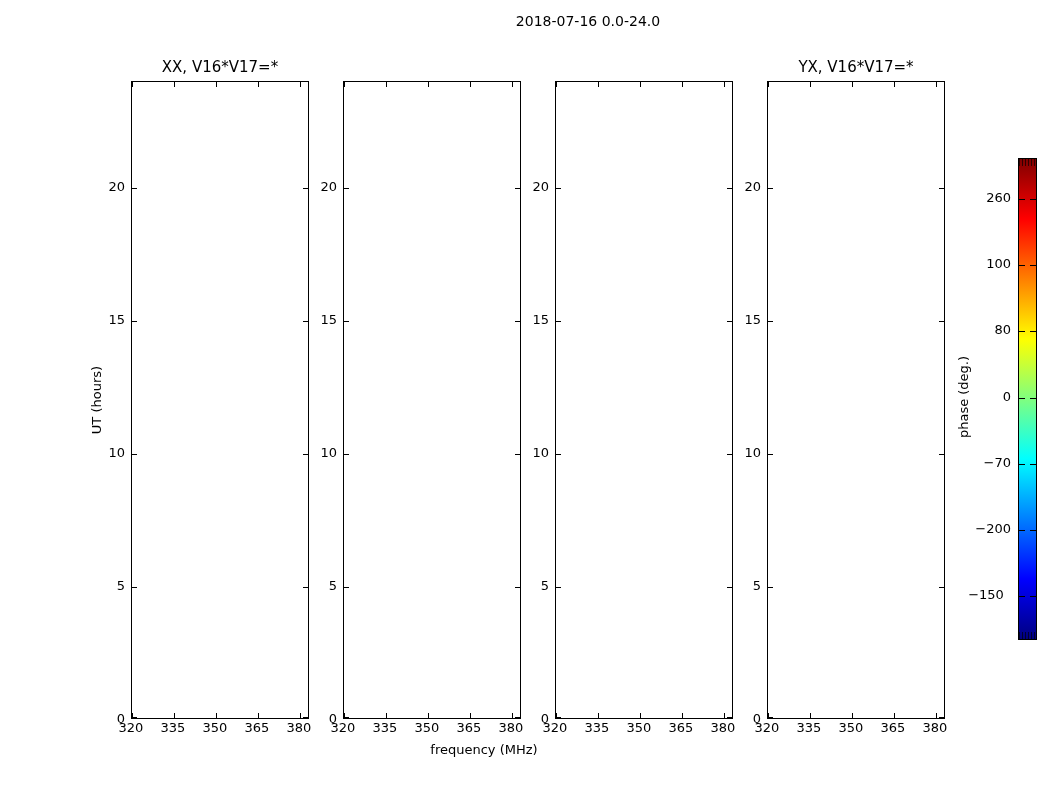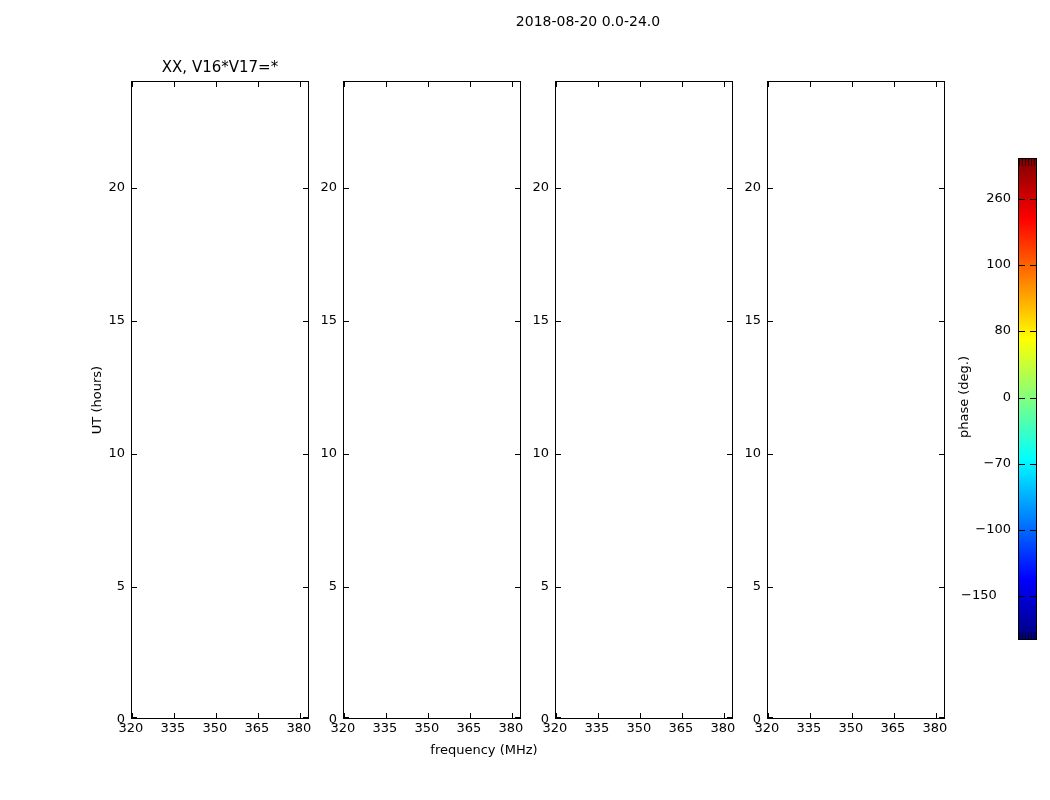--- a/index.html
+++ b/index.html
@@ -25,21 +25,21 @@
   .cb-comb.top{top:0;}
   .cb-comb.bottom{bottom:0;}
   .cb-label{position:absolute;left:963px;top:397px;transform:translate(-50%,-50%) rotate(-90deg);
             font-size:13px;white-space:nowrap;}
 </style>
 </head>
 <body>
 
 <div class="figure">
 
-  <div class="fig-title">2018-08-20 0.0-24.0</div>
+  <div class="fig-title">2018-07-16 0.0-24.0</div>
 
   <div class="ylabel">UT (hours)</div>
 
   <div class="subplot" style="left:131px">
     <div class="sp-title">XX, V16*V17=*</div>
     <div class="plot-box">
         <div class="tick" style="left: 0px; top: 0px; width: 1px; height: 5px;"></div>
         <div class="tick" style="left: 0px; bottom: 0px; width: 1px; height: 5px;"></div>
         <div class="tick" style="left: 42px; top: 0px; width: 1px; height: 5px;"></div>
         <div class="tick" style="left: 42px; bottom: 0px; width: 1px; height: 5px;"></div>
@@ -136,20 +136,21 @@
       <span class="tick-label" style="left: 106px; top: 720px; width: 40px; text-align: center;">365</span>
       <span class="tick-label" style="left: 148px; top: 720px; width: 40px; text-align: center;">380</span>
       <span class="tick-label" style="left: -46px; top: 711px; width: 40px; text-align: right;">0</span>
       <span class="tick-label" style="left: -46px; top: 578px; width: 40px; text-align: right;">5</span>
       <span class="tick-label" style="left: -46px; top: 445px; width: 40px; text-align: right;">10</span>
       <span class="tick-label" style="left: -46px; top: 312px; width: 40px; text-align: right;">15</span>
       <span class="tick-label" style="left: -46px; top: 179px; width: 40px; text-align: right;">20</span>
     </div>
 
   <div class="subplot" style="left:767px">
+    <div class="sp-title">YX, V16*V17=*</div>
     <div class="plot-box">
         <div class="tick" style="left: 0px; top: 0px; width: 1px; height: 5px;"></div>
         <div class="tick" style="left: 0px; bottom: 0px; width: 1px; height: 5px;"></div>
         <div class="tick" style="left: 42px; top: 0px; width: 1px; height: 5px;"></div>
         <div class="tick" style="left: 42px; bottom: 0px; width: 1px; height: 5px;"></div>
         <div class="tick" style="left: 84px; top: 0px; width: 1px; height: 5px;"></div>
         <div class="tick" style="left: 84px; bottom: 0px; width: 1px; height: 5px;"></div>
         <div class="tick" style="left: 126px; top: 0px; width: 1px; height: 5px;"></div>
         <div class="tick" style="left: 126px; bottom: 0px; width: 1px; height: 5px;"></div>
         <div class="tick" style="left: 168px; top: 0px; width: 1px; height: 5px;"></div>
@@ -197,15 +198,15 @@
       <div class="tick" style="left: 0px; top: 437px; width: 6px; height: 1px;"></div>
       <div class="tick" style="right: 0px; top: 437px; width: 6px; height: 1px;"></div>
     </div>
   <div class="cb-label">phase (deg.)</div>
 
 <span class="tick-label" style="left: 961px; top: 190px; width: 50px; text-align: right;">260</span>
     <span class="tick-label" style="left: 961px; top: 256px; width: 50px; text-align: right;">100</span>
     <span class="tick-label" style="left: 961px; top: 322px; width: 50px; text-align: right;">80</span>
     <span class="tick-label" style="left: 961px; top: 389px; width: 50px; text-align: right;">0</span>
     <span class="tick-label" style="left: 961px; top: 455px; width: 50px; text-align: right;">−70</span>
-    <span class="tick-label" style="left: 961px; top: 521px; width: 50px; text-align: right;">−100</span>
-    <span class="tick-label" style="left: 961px; top: 587px; width: 50px; text-align: left;">−150</span>
+    <span class="tick-label" style="left: 961px; top: 521px; width: 50px; text-align: right;">−200</span>
+    <span class="tick-label" style="left: 961px; top: 587px; width: 50px; text-align: center;">−150</span>
   </div>
 
 </body></html>

